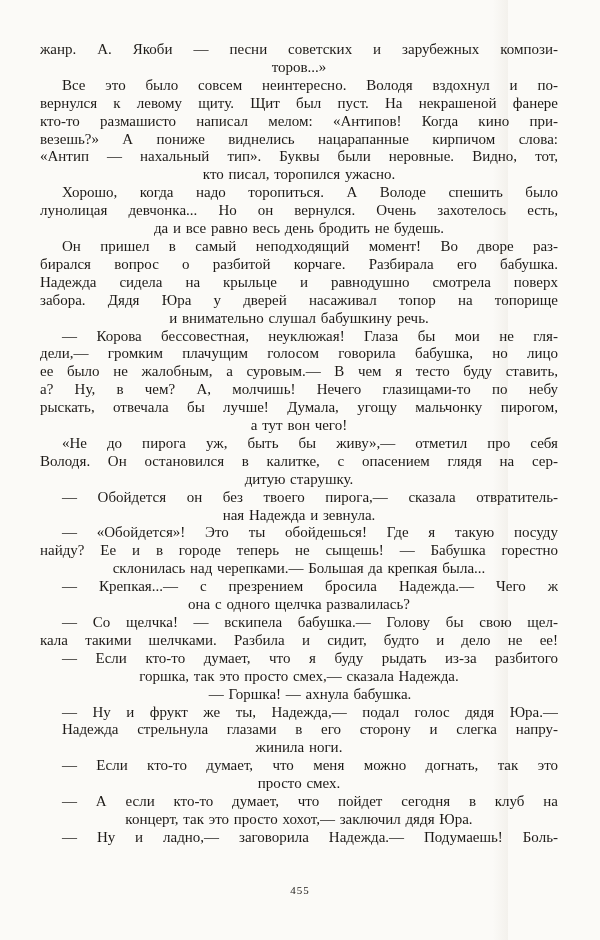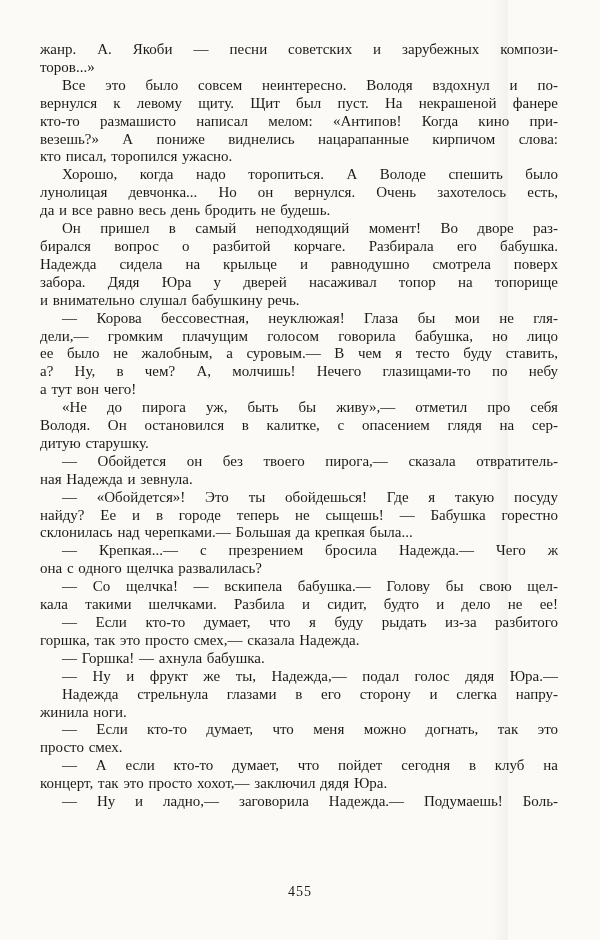--- a/index.html
+++ b/index.html
@@ -28,64 +28,66 @@
     width: 518px;
     color: #1d1a17;
     font-size: 15px;
     word-spacing: 1px;
   }
   .line {
     height: 17.92px;
     line-height: 17.92px;
     white-space: normal;
     overflow: hidden;
-    text-align: left;
+    text-align: center;
   }
   .line.justify {
     text-align: justify;
     text-align-last: justify;
   }
   .line.indent {
     text-indent: 22px;
   }
   .page-number {
     position: absolute;
     left: 0;
     top: 884px;
     width: 600px;
     text-align: center;
     color: #1d1a17;
-    font-size: 14px;
+    font-size: 11px;
     letter-spacing: 1px;
   }
 </style>
 </head>
 <body>
 
 <div class="page">
   <div class="text-block" id="text-block">
       <div class="line justify">жанр. А. Якоби — песни советских и зарубежных компози-</div>
       <div class="line">торов...»</div>
       <div class="line indent justify">Все это было совсем неинтересно. Володя вздохнул и по-</div>
       <div class="line justify">вернулся к левому щиту. Щит был пуст. На некрашеной фанере</div>
       <div class="line justify">кто-то размашисто написал мелом: «Антипов! Когда кино при-</div>
       <div class="line justify">везешь?» А пониже виднелись нацарапанные кирпичом слова:</div>
+      <div class="line justify">«Антип — нахальный тип». Буквы были неровные. Видно, тот,</div>
       <div class="line">кто писал, торопился ужасно.</div>
       <div class="line indent justify">Хорошо, когда надо торопиться. А Володе спешить было</div>
       <div class="line justify">лунолицая девчонка... Но он вернулся. Очень захотелось есть,</div>
       <div class="line">да и все равно весь день бродить не будешь.</div>
       <div class="line indent justify">Он пришел в самый неподходящий момент! Во дворе раз-</div>
       <div class="line justify">бирался вопрос о разбитой корчаге. Разбирала его бабушка.</div>
       <div class="line justify">Надежда сидела на крыльце и равнодушно смотрела поверх</div>
       <div class="line justify">забора. Дядя Юра у дверей насаживал топор на топорище</div>
       <div class="line">и внимательно слушал бабушкину речь.</div>
       <div class="line indent justify">— Корова бессовестная, неуклюжая! Глаза бы мои не гля-</div>
       <div class="line justify">дели,— громким плачущим голосом говорила бабушка, но лицо</div>
       <div class="line justify">ее было не жалобным, а суровым.— В чем я тесто буду ставить,</div>
       <div class="line justify">а? Ну, в чем? А, молчишь! Нечего глазищами-то по небу</div>
+      <div class="line justify">рыскать, отвечала бы лучше! Думала, угощу мальчонку пирогом,</div>
       <div class="line">а тут вон чего!</div>
       <div class="line indent justify">«Не до пирога уж, быть бы живу»,— отметил про себя</div>
       <div class="line justify">Володя. Он остановился в калитке, с опасением глядя на сер-</div>
       <div class="line">дитую старушку.</div>
       <div class="line indent justify">— Обойдется он без твоего пирога,— сказала отвратитель-</div>
       <div class="line">ная Надежда и зевнула.</div>
       <div class="line indent justify">— «Обойдется»! Это ты обойдешься! Где я такую посуду</div>
       <div class="line justify">найду? Ее и в городе теперь не сыщешь! — Бабушка горестно</div>
       <div class="line">склонилась над черепками.— Большая да крепкая была...</div>
       <div class="line indent justify">— Крепкая...— с презрением бросила Надежда.— Чего ж</div>

